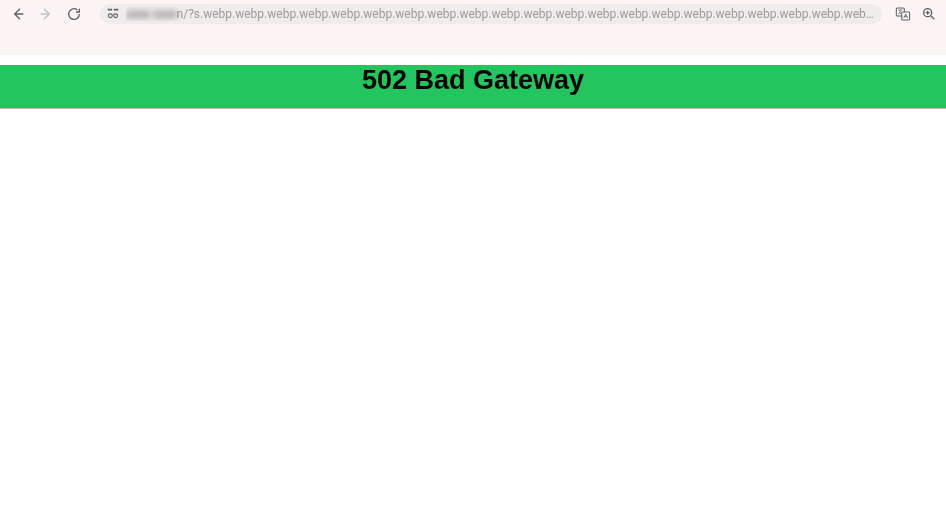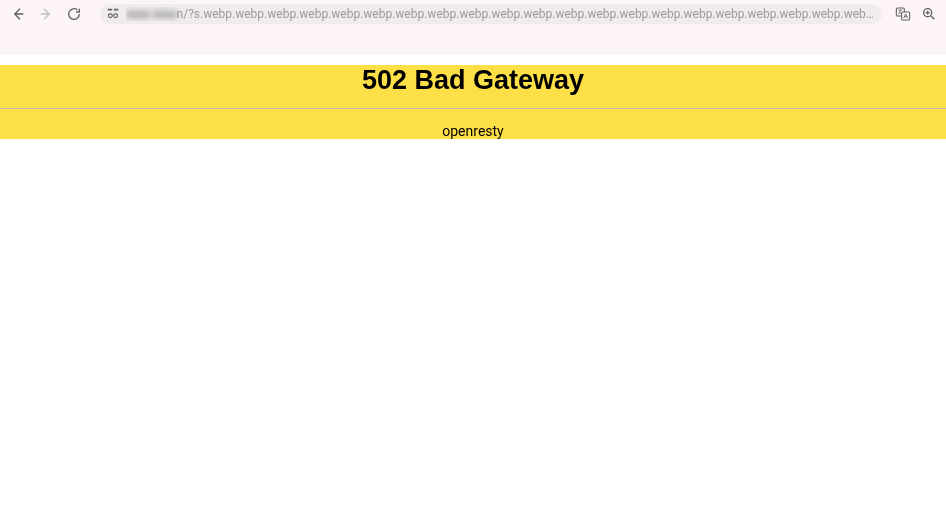--- a/index.html
+++ b/index.html
@@ -89,21 +89,21 @@
     }
     .toolbar-icon svg {
       width: 16px;
       height: 16px;
     }
     .top-tint {
       height: 27px;
       background: #fdf5f5;
     }
     .page-content {
-      background: #fde047;
+      background: #22c55e;
       color: #000;
     }
     .error-heading {
       text-align: center;
       font-family: "Segoe UI", Arial, sans-serif;
       font-weight: 700;
       font-size: 27px;
       margin-top: 10px;
       margin-bottom: 12px;
     }
@@ -164,14 +164,13 @@
       <path d="M10 7v6M7 10h6" stroke="currentColor" stroke-width="2"></path>
     </svg>
   </div>
 </div>
 
 <div class="top-tint"></div>
 
 <div class="page-content">
   <h1 class="error-heading">502 Bad Gateway</h1>
   <hr class="divider">
-  <div class="server-text">openresty</div>
 </div>
 
 </body></html>

